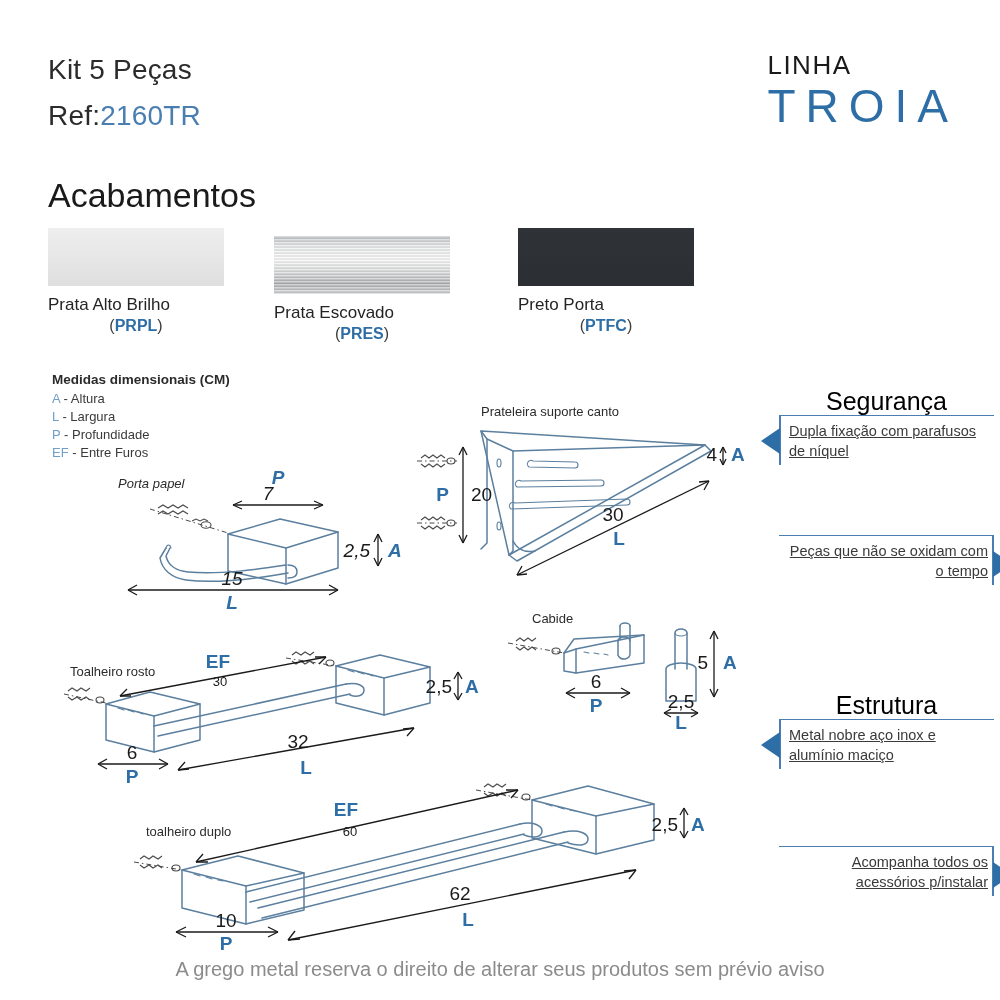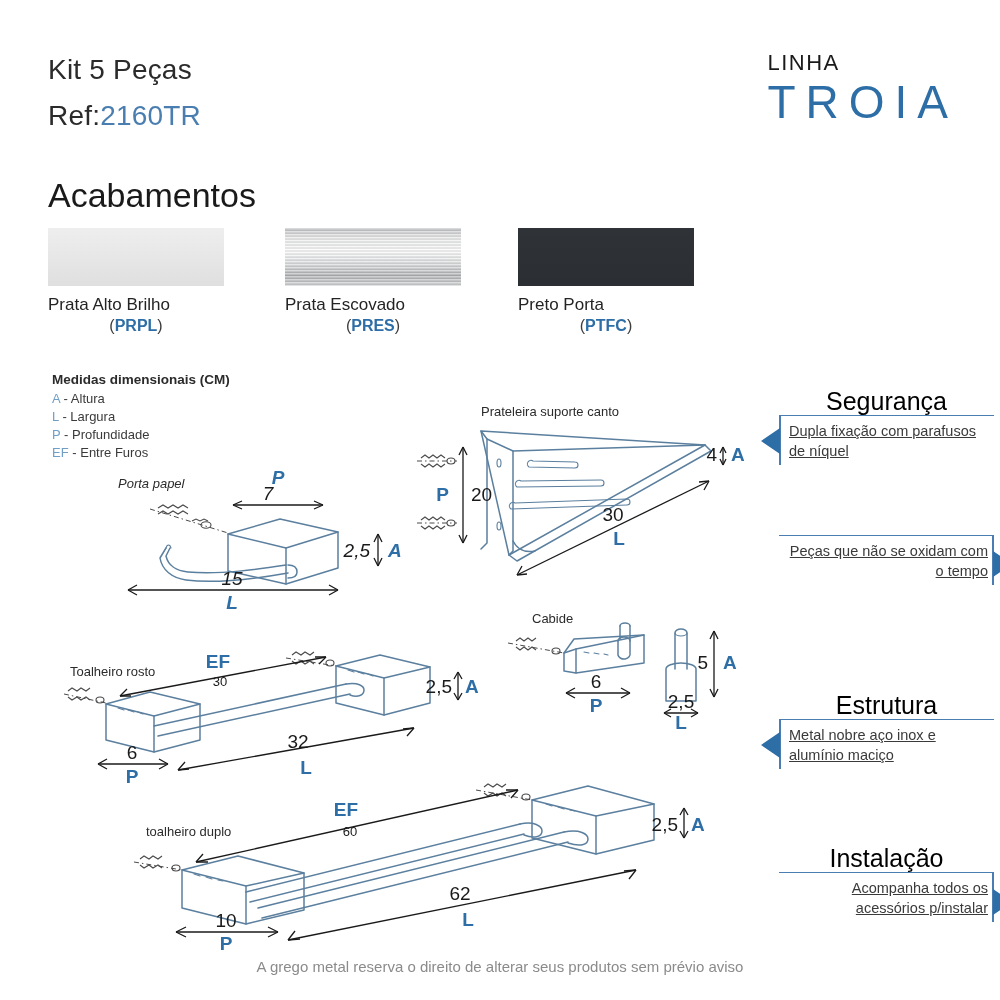--- a/index.html
+++ b/index.html
@@ -13,21 +13,21 @@
     overflow:hidden;
   }
   .abs { position:absolute; }
 
   
   #kit-title { left:48px; top:54px; font-size:28px; font-weight:400; color:#2b2b2b; letter-spacing:.2px; }
   #ref-line  { left:48px; top:100px; font-size:28px; font-weight:400; color:#2b2b2b; letter-spacing:.2px; }
   #ref-line .code { color:#4a7eb0; }
 
   #brand { right:42px; top:52px; text-align:left; }
-  #brand .linha { font-size:22px; color:#1a1a1a; letter-spacing:1.5px; line-height:1; }
+  #brand .linha { font-size:26px; color:#1a1a1a; letter-spacing:1.5px; line-height:1; }
   #brand .troia { font-size:46px; color:#2e6ea6; letter-spacing:10px; line-height:1.25; font-weight:400; }
 
   
   #acab-title { left:48px; top:176px; font-size:34px; color:#1a1a1a; font-weight:400; }
 
   .swatch-group { top:228px; }
   .swatch-box { width:176px; height:58px; }
   .sw-prpl { background:linear-gradient(180deg,#eeeeee 0%,#e6e6e6 55%,#dfdfdf 100%); }
   .sw-pres {
     background:
@@ -70,42 +70,42 @@
   .dim-num   { font-size:19px; fill:#1a1a1a; font-family:"Liberation Sans", sans-serif; }
   .dim-num.sm{ font-size:13px; }
   .dim-let   { font-size:19px; font-weight:700; fill:#2e6ea6; font-family:"Liberation Sans", sans-serif; }
   .body-ln   { fill:none; stroke:#5b7f9e; stroke-width:1.5; stroke-linejoin:round; stroke-linecap:round; }
   .body-ln.thin { stroke-width:1.1; }
   .dimline   { stroke:#1a1a1a; stroke-width:1.3; fill:none; }
   .screw     { stroke:#4a4a4a; stroke-width:1.1; fill:none; }
   .screw-d   { stroke:#4a4a4a; stroke-width:1; fill:none; stroke-dasharray:5 3 1.5 3; }
 
   
-  #footer { left:0; right:0; top:958px; text-align:center; font-size:15px; color:#8b8b8b; }
+  #footer { left:0; right:0; top:958px; text-align:center; font-size:20px; color:#8b8b8b; }
 </style>
 </head>
 <body>
 
 <div class="abs" id="kit-title">Kit 5 Peças</div>
 <div class="abs" id="ref-line"><span>Ref:</span><span class="code">2160TR</span></div>
 
 <div class="abs" id="brand">
   <div class="linha">LINHA</div>
   <div class="troia">TROIA</div>
 </div>
 
 <div class="abs" id="acab-title">Acabamentos</div>
 
 <div class="abs swatch-group" style="left:48px;">
   <div class="swatch-box sw-prpl"></div>
   <div class="sw-label">Prata Alto Brilho</div>
   <div class="sw-code">(<b>PRPL</b>)</div>
 </div>
 
-<div class="abs swatch-group" style="left:285px;">
+<div class="abs swatch-group" style="left:274px;margin-top:8px;">
   <div class="swatch-box sw-pres"></div>
   <div class="sw-label">Prata Escovado</div>
   <div class="sw-code">(<b>PRES</b>)</div>
 </div>
 
 <div class="abs swatch-group" style="left:518px;">
   <div class="swatch-box sw-ptfc"></div>
   <div class="sw-label">Preto Porta</div>
   <div class="sw-code">(<b>PTFC</b>)</div>
 </div>
@@ -135,21 +135,20 @@
 
 <div class="abs feature left" style="top:692px;">
   <div class="ftitle">Estrutura</div>
   <div class="fbody">
     <span class="tri l"></span>
     <span>Metal nobre aço inox e  alumínio  maciço</span>
   </div>
 </div>
 
 <div class="abs feature right" style="top:845px;">
-  <div class="ftitle">Instalação</div>
   <div class="fbody">
     <span class="tri r"></span>
     <span>Acompanha todos os acessórios p/instalar</span>
   </div>
 </div>
 
 <div class="dwg" style="left:110px; top:472px;font-style:italic;">
 <svg width="300" height="140" viewBox="0 0 300 140">
   <text class="part-name" x="8" y="16">Porta papel</text>
 

